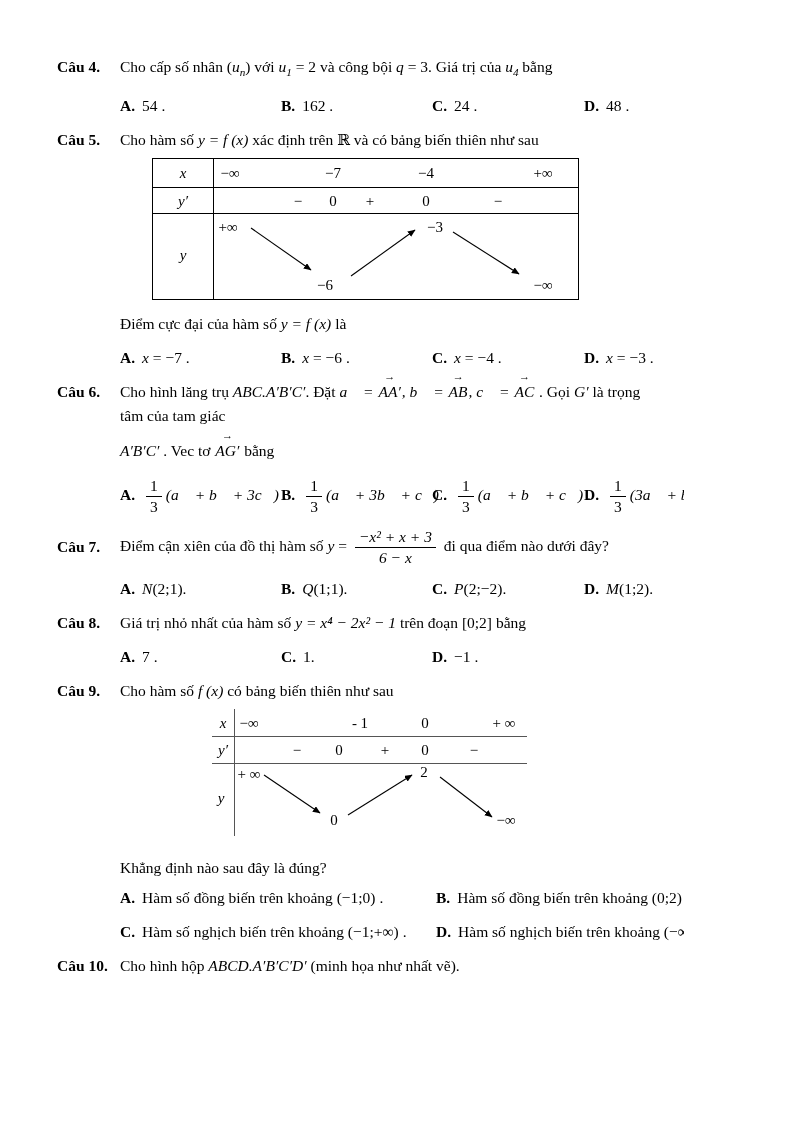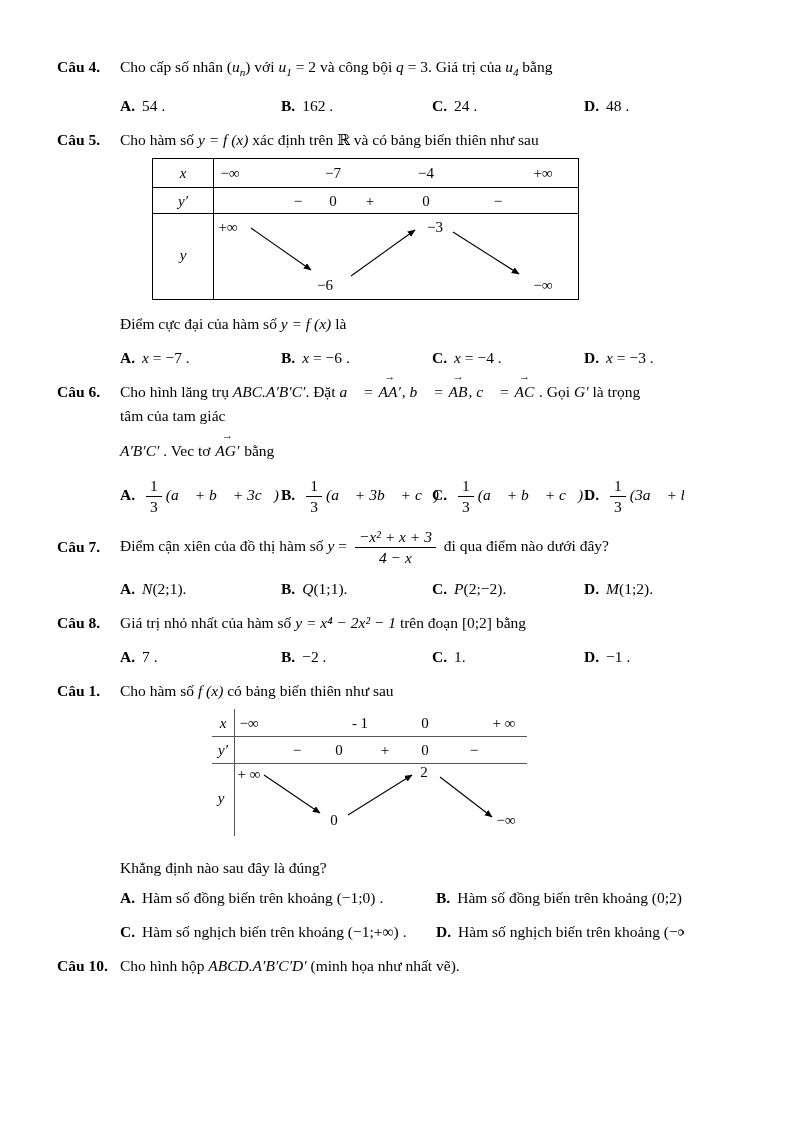--- a/index.html
+++ b/index.html
@@ -151,48 +151,47 @@
           </span><span><span class="mi">(3a⃗ + b⃗ + c⃗)</span><span class="rm"> .</span></span></span>
     </div>
   </div>
 
   <div class="q">
     <div class="qline mb8" style="align-items:center;min-height:44px">
       <span class="qlabel">Câu 7.</span>
       <span class="qtext">
         <span><span class="rm">Điểm cận xiên của đồ thị hàm số </span><span class="mi">y</span><span class="rm"> = </span></span><span class="frac fm">
             <span class="num">−x² + x + 3</span>
-            <span class="den">4 − x</span>
+            <span class="den">6 − x</span>
           </span><span><span class="rm"> đi qua điểm nào dưới đây?</span></span>
       </span>
     </div>
     <div class="opts">
       <span class="opt"><b class="ol">A.</b><span><span class="mi">N</span><span class="rm">(2;1).</span></span></span>
       <span class="opt"><b class="ol">B.</b><span><span class="mi">Q</span><span class="rm">(1;1).</span></span></span>
       <span class="opt"><b class="ol">C.</b><span><span class="mi">P</span><span class="rm">(2;−2).</span></span></span>
       <span class="opt"><b class="ol">D.</b><span><span class="mi">M</span><span class="rm">(1;2).</span></span></span>
     </div>
   </div>
 
   <div class="q">
     <div class="qline">
       <span class="qlabel">Câu 8.</span>
       <span class="qtext"><span class="rm">Giá trị nhỏ nhất của hàm số </span><span class="mi">y = x⁴ − 2x² − 1</span><span class="rm"> trên đoạn </span><span class="rm">[0;2]</span><span class="rm"> bằng</span></span>
     </div>
     <div class="opts">
       <span class="opt"><b class="ol">A.</b><span><span class="rm">7 .</span></span></span>
-      <span class="opt"><b class="ol">B.</b><span><span class="rm">−2 .</span></span></span>
       <span class="opt"><b class="ol">C.</b><span><span class="rm">1.</span></span></span>
       <span class="opt"><b class="ol">D.</b><span><span class="rm">−1 .</span></span></span>
     </div>
   </div>
 
   <div class="q">
     <div class="qline mb6">
-      <span class="qlabel">Câu 1.</span>
+      <span class="qlabel">Câu 9.</span>
       <span class="qtext"><span class="rm">Cho hàm số </span><span class="mi">f (x)</span><span class="rm"> có bảng biến thiên như sau</span></span>
     </div>
 
     <div class="tt2">
       <div class="vl"></div>
       <div class="hl" style="top:27px"></div>
       <div class="hl" style="top:54px"></div>
 
       <div class="trow rowtop" style="top:0;height:27px">
         <span class="cell lbl" style="left:11px">x</span>

